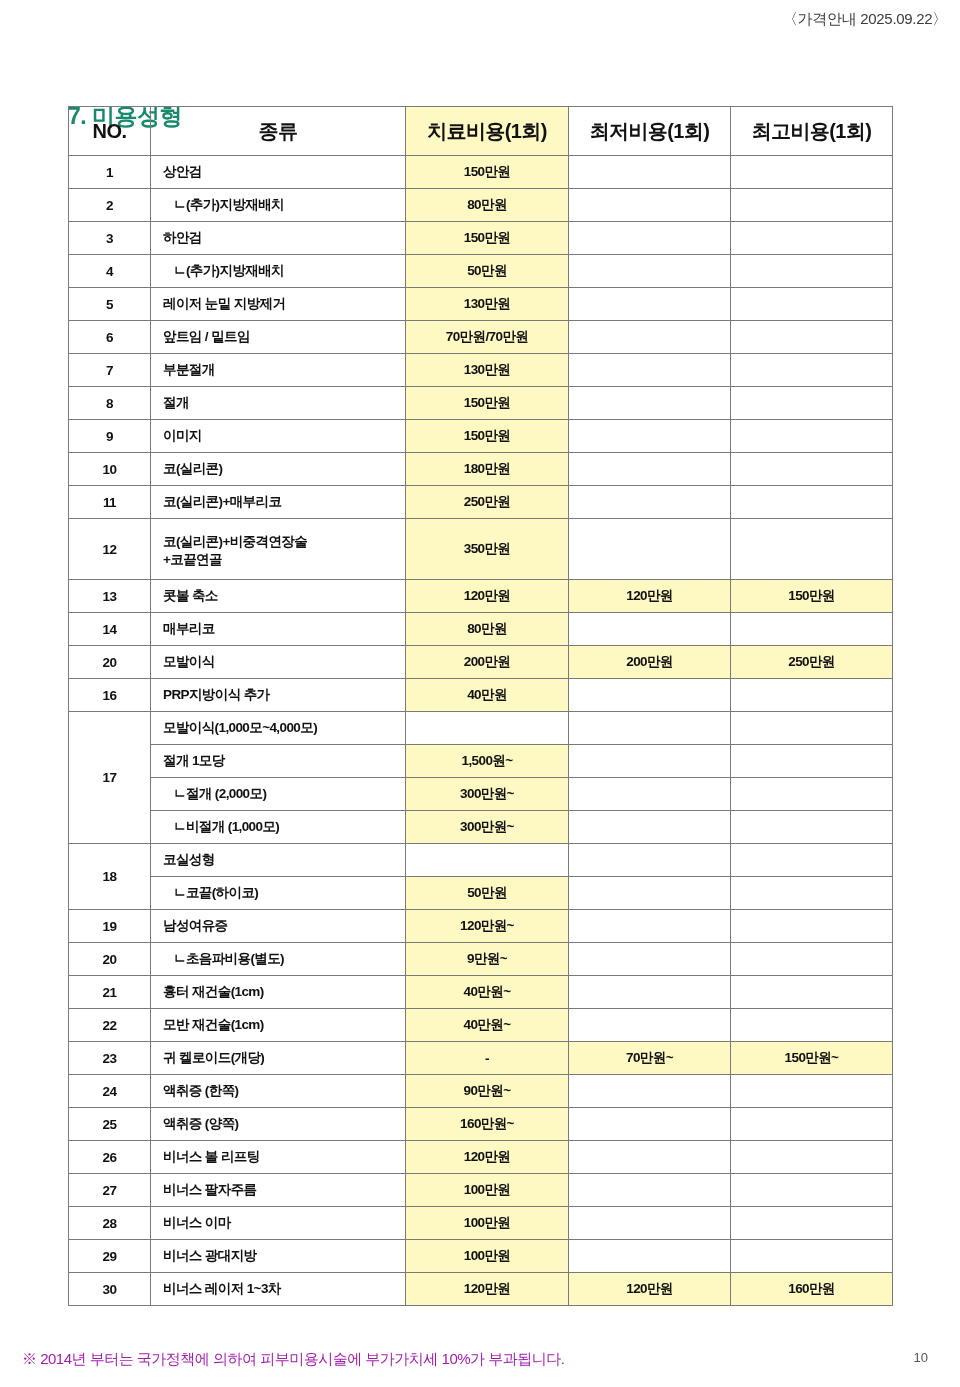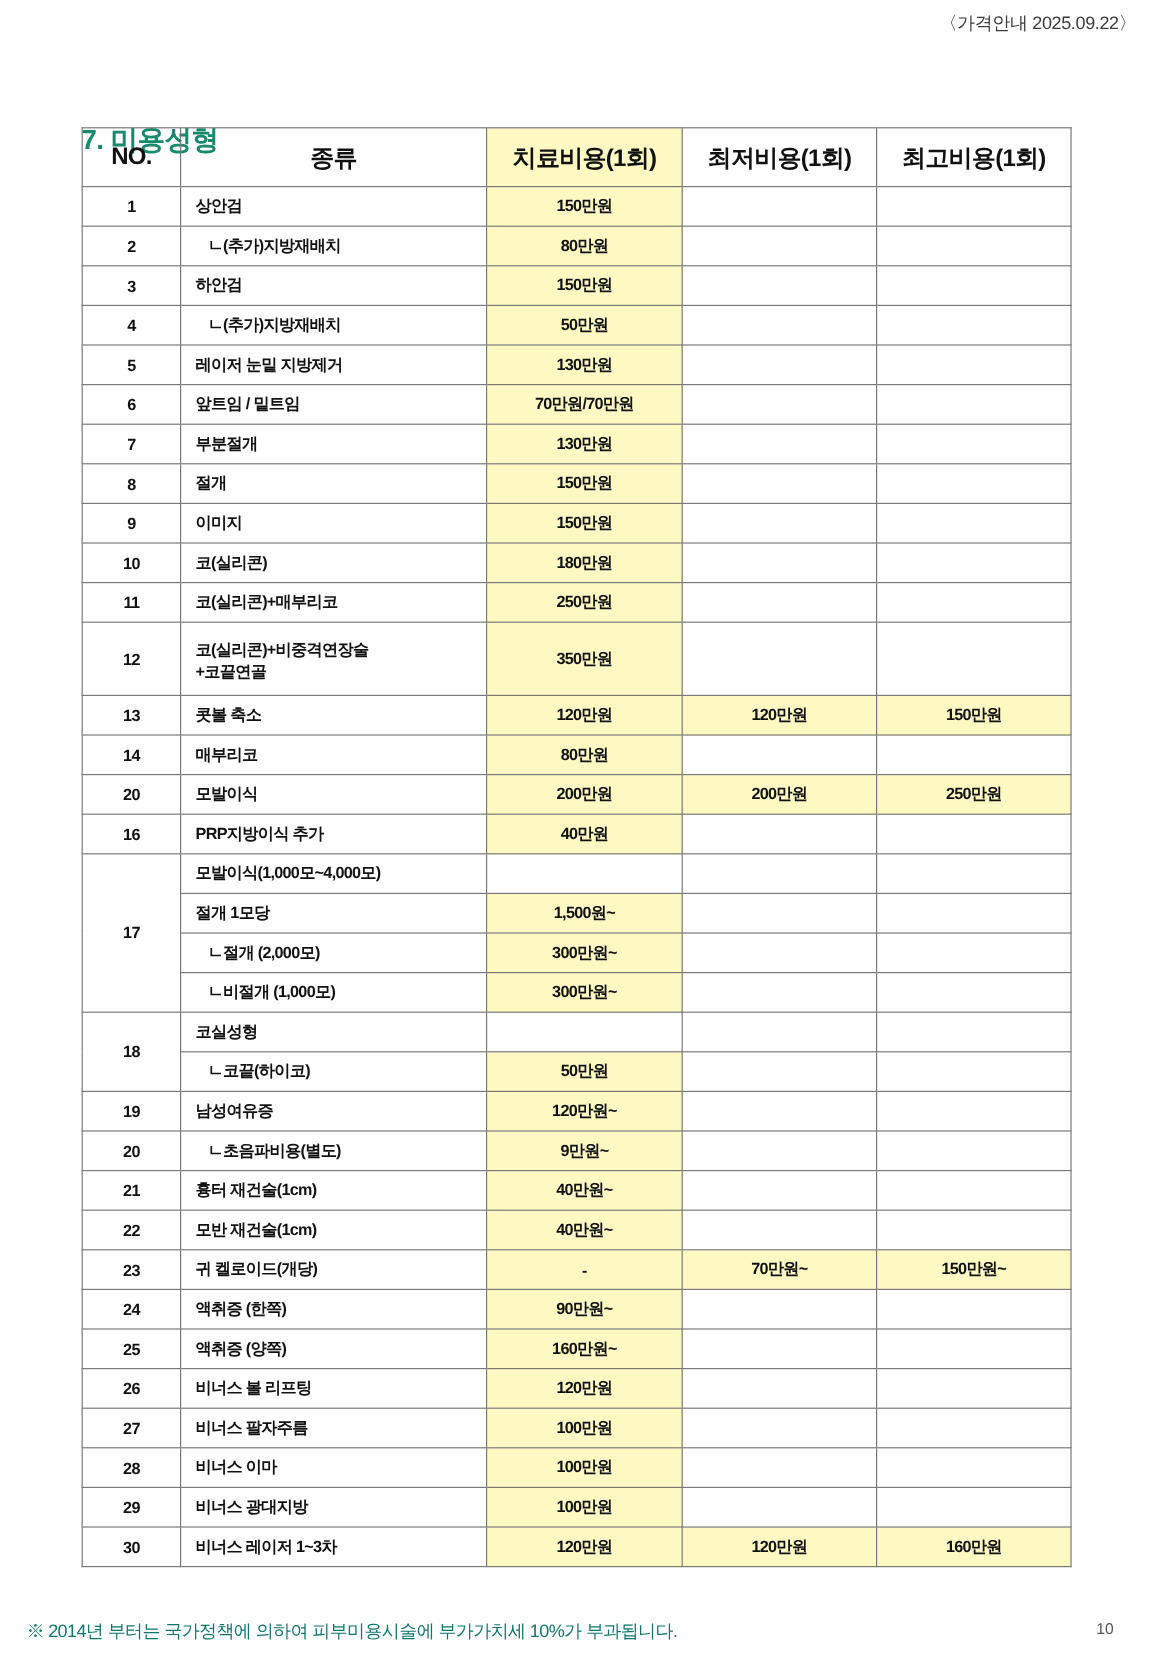--- a/index.html
+++ b/index.html
@@ -78,21 +78,21 @@
   .kind.two-line {
     line-height: 1.35;
     padding-top: 4px;
     padding-bottom: 0;
   }
   .footnote {
     position: absolute;
     left: 22px;
     bottom: 18px;
     font-size: 15px;
-    color: #0f766e;
+    color: #a21caf;
     letter-spacing: -0.5px;
   }
   .pagenum {
     position: absolute;
     right: 32px;
     bottom: 22px;
     font-size: 13px;
     color: #555;
   }
   .nowrap { white-space: nowrap; }

